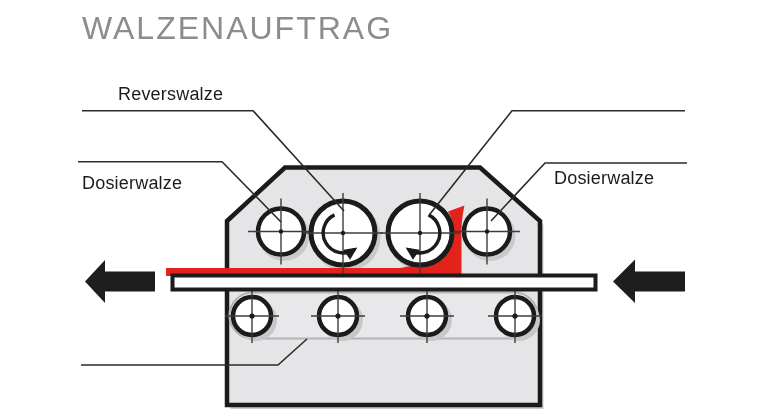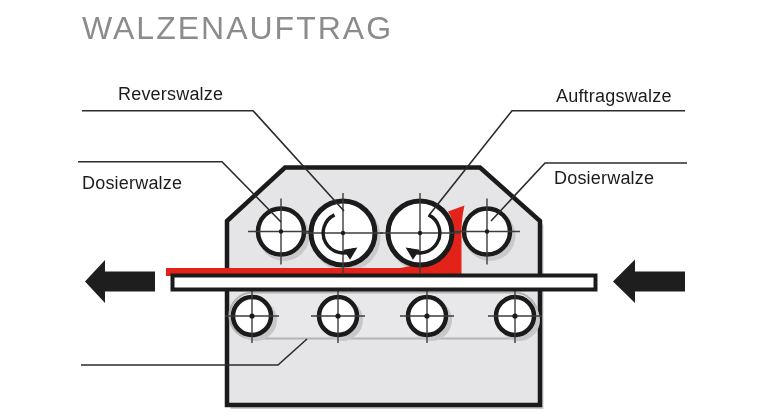--- a/index.html
+++ b/index.html
@@ -143,19 +143,18 @@
       <polyline points="685,110.7 512,110.7 430,214"></polyline>
       <polyline points="687,163 545,163 491,221"></polyline>
       <polyline points="81,365 278,365 307,339"></polyline>
     </g>
   </svg>
 
   <div class="page-title">WALZENAUFTRAG</div>
 
   <div class="part-label lbl-reverswalze">Reverswalze</div>
 
-  <div class="part-label lbl-auftragswalze">Auftragswalze</div>
 
   <div class="part-label lbl-dosier-left">Dosierwalze</div>
 
   <div class="part-label lbl-dosier-right">Dosierwalze</div>
 
 </div>
 
 </body></html>

